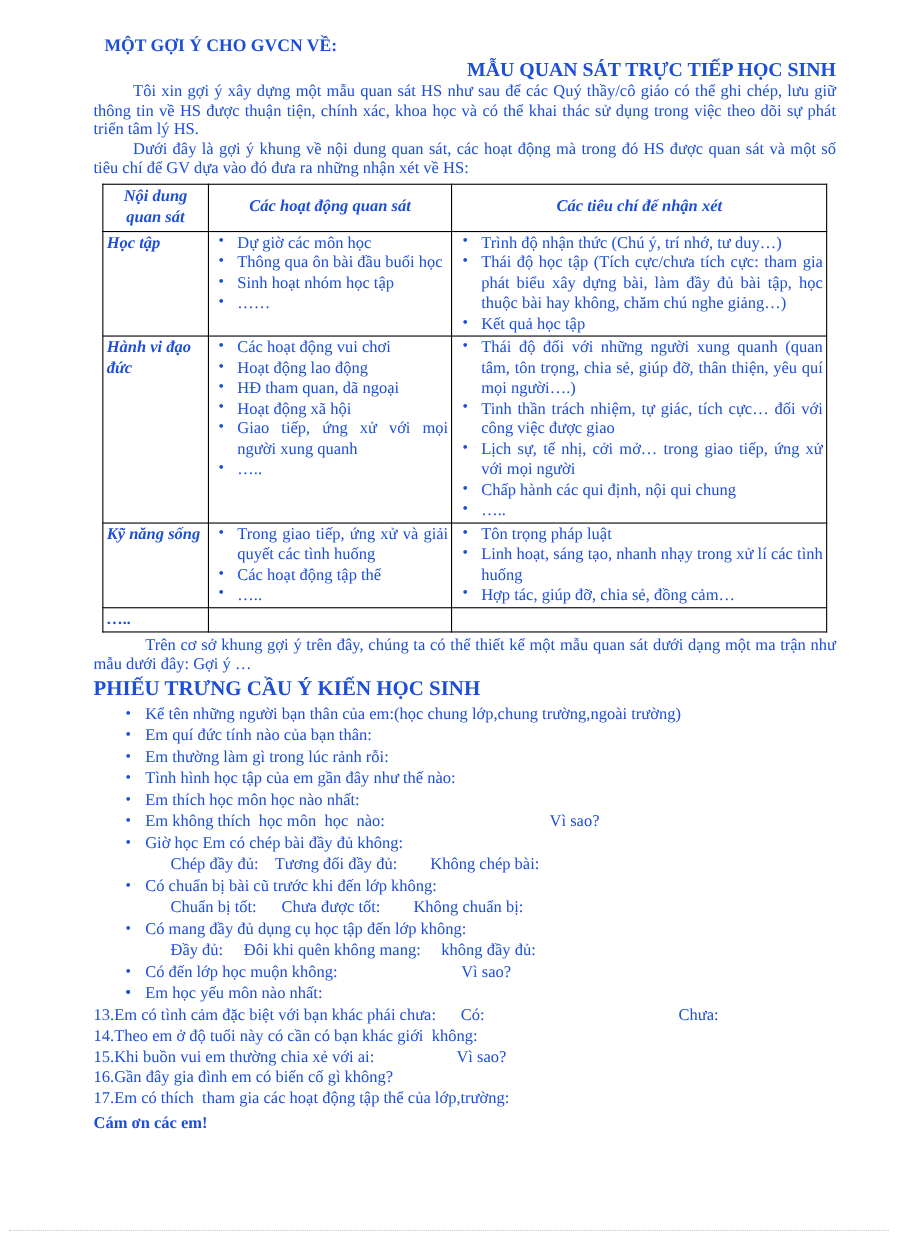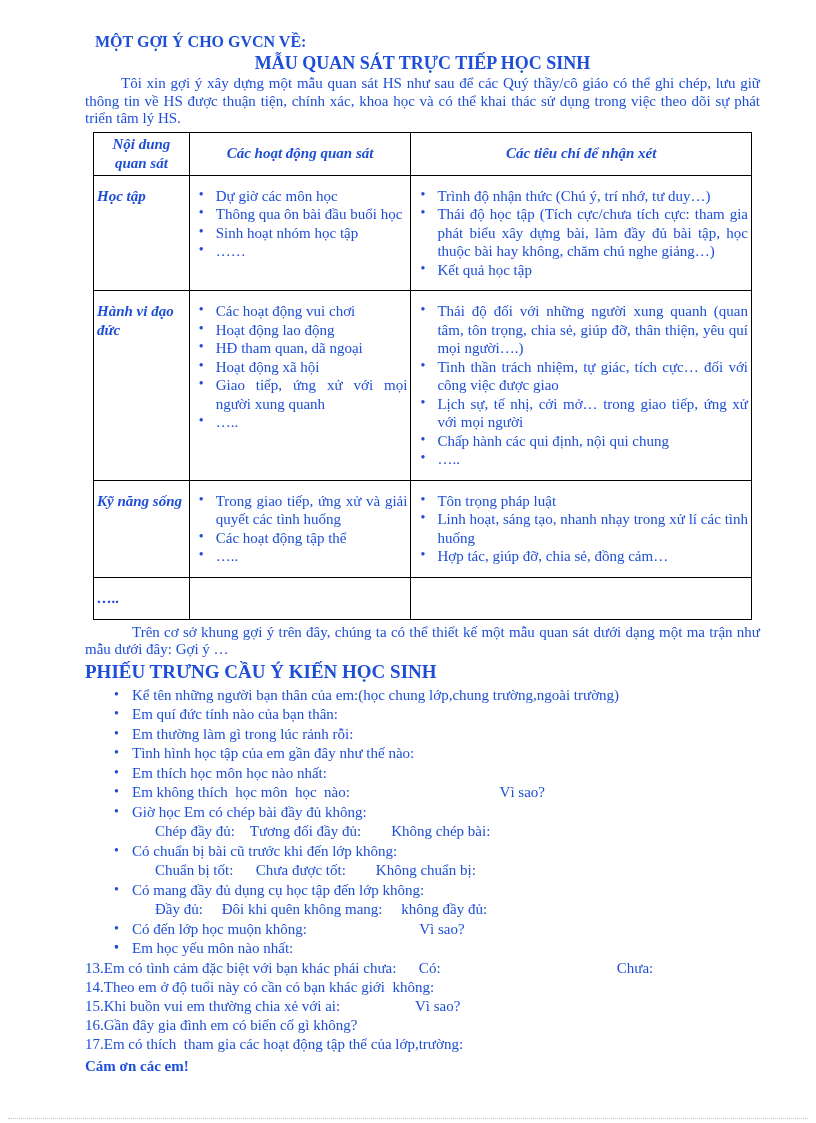--- a/index.html
+++ b/index.html
@@ -5,25 +5,25 @@
   html,body { margin:0; padding:0; background:#ffffff; }
   .page {
     position:relative; width:816px; height:1123px; overflow:hidden;
     background:#ffffff; color:#1d4ed8;
     font-family:"Liberation Serif","DejaVu Serif",serif;
     font-size:15px;
   }
   .content { padding:32px 56px 0 85px; }
 
   .title1 { font-weight:bold; font-size:16px; line-height:20px; margin:0 0 0 10px; }
-  .title2 { font-weight:bold; font-size:18px; line-height:23px; text-align:center; margin:0; }
+  .title2 { font-weight:bold; font-size:18px; line-height:23px; text-align:right; margin:0; }
   .para   { margin:0; text-align:justify; line-height:17.5px; text-indent:36px; }
 
   table.obs { border-collapse:collapse; width:659px; margin:4px 0 0 8px; table-layout:fixed; }
-  table.obs td, table.obs th { border:1px solid #000; vertical-align:top; padding:11px 3px; }
+  table.obs td, table.obs th { border:1px solid #000; vertical-align:top; padding:1px 3px; }
   table.obs th { font-weight:bold; font-style:italic; text-align:center; vertical-align:middle; line-height:19px; padding:2px; }
   .col1 { width:95px; } .col2 { width:220px; } .col3 { width:338px; }
   td.label-cell { font-weight:bold; font-style:italic; vertical-align:middle; padding-left:7px; line-height:19px; }
   .cell-list { line-height:18.5px; }
   .bi { position:relative; padding-left:23px; text-align:justify; }
   .bi .bdot { position:absolute; left:6px; top:-1px; font-size:14px; }
   .empty-cell { height:18px; }
 
   .para3 { margin:4px 0 0 0; text-align:justify; line-height:17.5px; text-indent:47px; }
   .title3 { font-weight:bold; font-size:19px; line-height:23px; text-align:left; margin:1px 0 0 0; }
@@ -40,20 +40,21 @@
 </head>
 <body>
 
 <div class="page">
   <div class="content">
 
     <div class="title1">MỘT GỢI Ý CHO GVCN VỀ:</div>
     <div class="title2">MẪU QUAN SÁT TRỰC TIẾP HỌC SINH</div>
 
     <p class="para">Tôi xin gợi ý xây dựng một mẫu quan sát HS như sau để các Quý thầy/cô giáo có thể ghi chép, lưu giữ thông tin về HS được thuận tiện, chính xác, khoa học và có thể khai thác sử dụng trong việc theo dõi sự phát triển tâm lý HS.</p>
+    <p class="para">Dưới đây là gợi ý khung về nội dung quan sát, các hoạt động mà trong đó HS được quan sát và một số tiêu chí để GV dựa vào đó đưa ra những nhận xét về HS:</p>
 
     <table class="obs">
       <colgroup>
           <col class="col1">
           <col class="col2">
           <col class="col3">
         </colgroup>
       <thead>
         <tr>
           <th>Nội dung quan sát</th>

